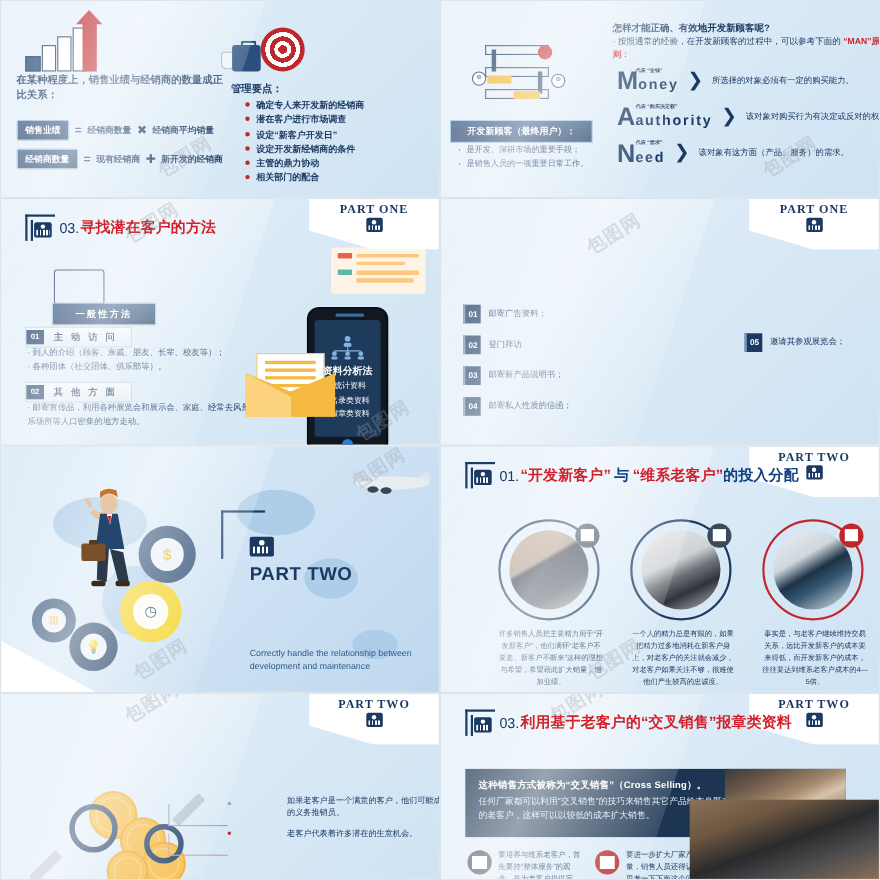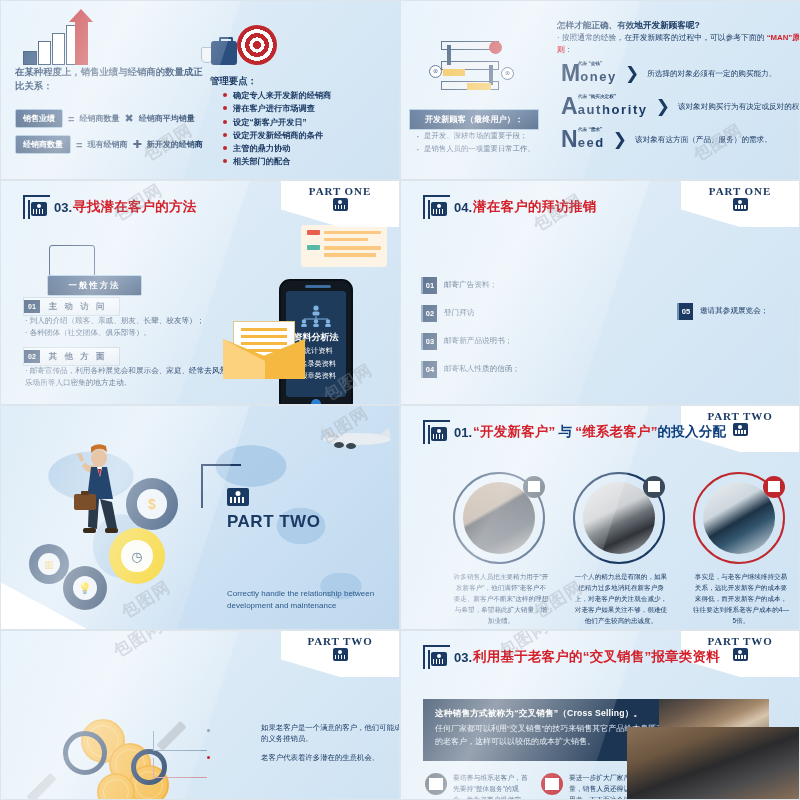--- a/index.html
+++ b/index.html
@@ -80,21 +80,21 @@
     background:#1b3a63;border-radius:2px;
   }
   .corner-mark .chip::before{
     content:"";position:absolute;left:50%;top:2px;transform:translateX(-50%);
     width:4px;height:4px;border-radius:50%;background:#fff;
   }
   .corner-mark .chip::after{
     content:"";position:absolute;left:2px;bottom:2px;right:2px;height:5px;
     background:repeating-linear-gradient(90deg,#fff 0 1.5px,transparent 1.5px 3px);
   }
-  .t-num{ font-size:13px; font-weight:bold; color:#1b3a63; margin-right:1px;text-align:center;}
+  .t-num{ font-size:13px; font-weight:normal; color:#1b3a63; margin-right:1px;text-align:center;}
   .t-txt{ font-size:13.5px; font-weight:bold; color:#0e3f7e; letter-spacing:.2px;}
   .t-red{ color:#d3202a; }
 
   
   .s1-head{ position:absolute; left:14px; top:64px; width:190px;
     font-size:9.4px; font-weight:bold; color:#1b3a63; line-height:1.45;}
   .eqrow{ position:absolute; left:14px; display:flex; align-items:center; gap:5px;}
   .tagbox{
     background:linear-gradient(180deg,#2a4f7e,#1b3a63);
     color:#fff;font-size:8px;font-weight:bold;padding:3px 7px;border-radius:2px;
@@ -491,29 +491,20 @@
     </div>
     <div class="watermark" style="left:110px;top:10px;">包图网</div>
     <div class="watermark" style="left:320px;top:190px;">包图网</div>
   </div>
 
   <div class="slide">
     <div class="part-banner">
       <div class="pt">PART ONE</div>
       <div class="badge-ico"></div>
     </div>
-    <div class="slide-title">
-      <span class="corner-mark">
-        <span class="L"></span>
-          <span class="L2"></span>
-          <span class="chip"></span>
-      </span>
-      <span class="t-num">04.</span>
-      <span class="t-txt t-red">潜在客户的拜访推销</span>
-    </div>
 
     <div class="s4-item" style="left:20px; top:96px;">
       <span class="s4-num">01</span>
       <span class="s4-txt">邮寄广告资料；</span>
     </div>
     <div class="s4-item" style="left:20px; top:124px;">
       <span class="s4-num">02</span>
       <span class="s4-txt">登门拜访</span>
     </div>
     <div class="s4-item" style="left:20px; top:152px;">

